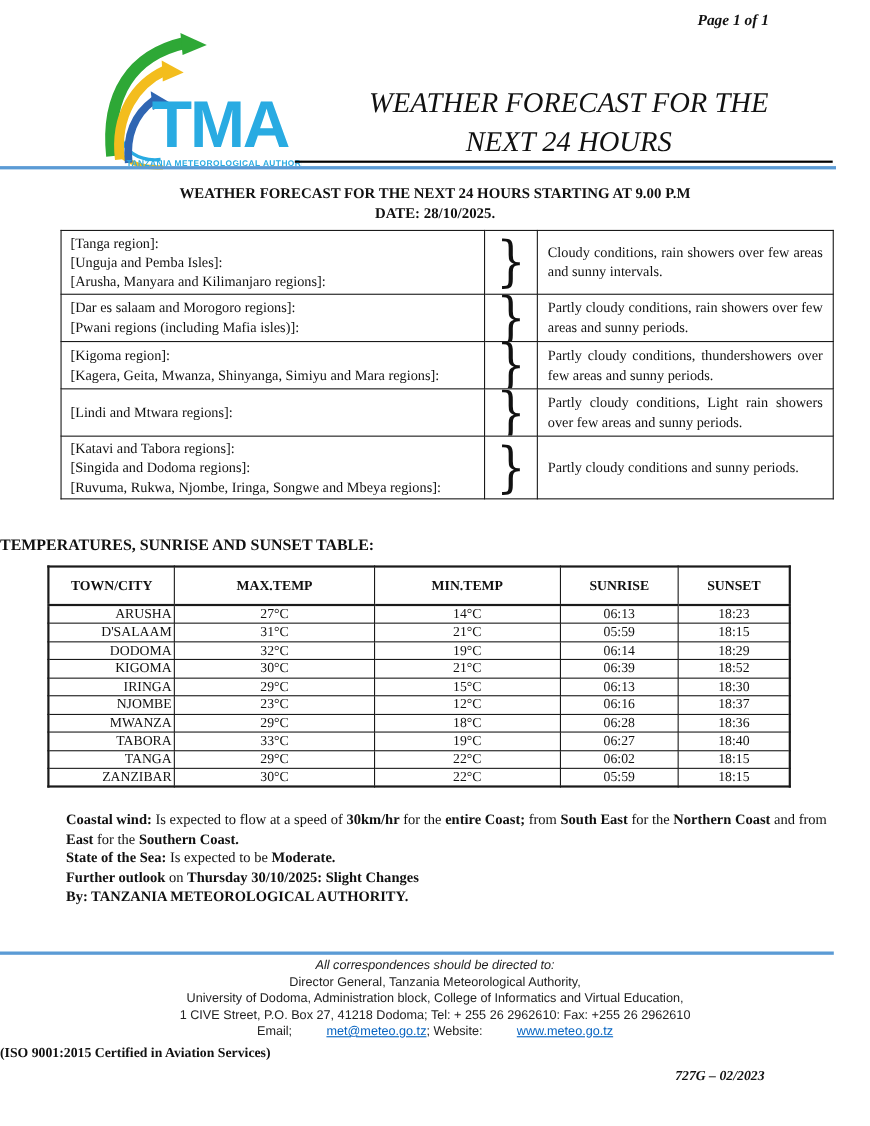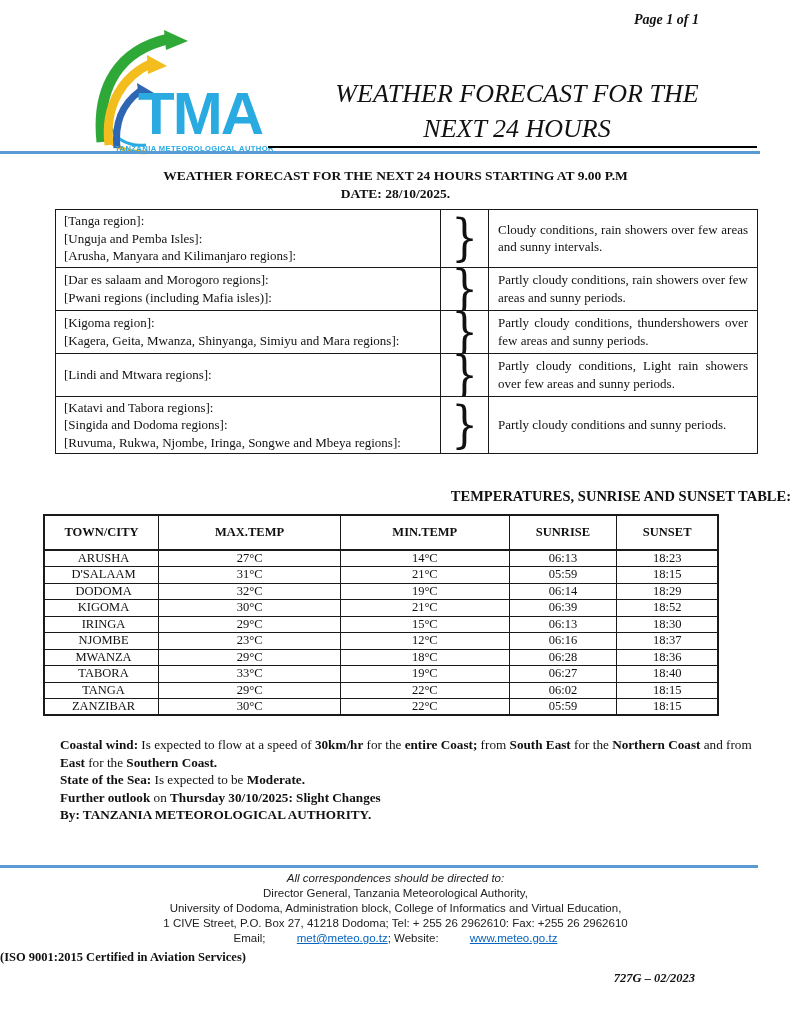--- a/index.html
+++ b/index.html
@@ -38,27 +38,27 @@
   .brace{display:inline-block;font-family:"DejaVu Serif",serif;font-size:42px;line-height:42px;
     transform:scaleY(1.18);font-weight:400;}
   .forecast-table .forecast-cell{width:269px;padding:3px 9px;line-height:17.5px;text-align:justify;}
 
   
   .advisory{position:absolute;left:75px;top:440px;width:641px;text-align:center;color:var(--advisory-red);}
   .advisory-heading{font-size:11.5px;font-weight:bold;text-decoration:underline;line-height:14px;}
   .advisory-text{font-size:11.5px;font-weight:bold;line-height:14.5px;margin-top:1px;text-align:center;}
 
   
-  .temp-title{position:absolute;left:0;top:488px;width:791px;text-align:right;font-weight:bold;font-size:14.5px;}
+  .temp-title{position:absolute;left:0;top:488px;width:791px;text-align:left;font-weight:bold;font-size:14.5px;}
   .temp-table{position:absolute;left:43px;top:514px;width:676px;border-collapse:collapse;table-layout:fixed;}
   .temp-table th,.temp-table td{border:1px solid #1a1a1a;font-size:12.5px;}
   .temp-table{border:2px solid #1a1a1a;}
   .temp-table thead th{font-weight:bold;padding:9px 2px;border-bottom:2px solid #1a1a1a;text-align:center;}
   .temp-table td{height:16.5px;text-align:center;padding:0 2px;}
-  .temp-table td.town{text-align:center;padding-left:6px;}
+  .temp-table td.town{text-align:right;padding-left:6px;}
   .temp-table col.c-town{width:17%;} .temp-table col.c-max{width:27%;}
   .temp-table col.c-min{width:25%;} .temp-table col.c-rise{width:16%;} .temp-table col.c-set{width:15%;}
 
   
   .details{position:absolute;left:60px;top:736px;width:696px;font-size:13.2px;}
   .detail-line{line-height:17.6px;}
 
   
   .footer-rule{top:865px;width:758px;}
   .footer-text{position:absolute;left:0;top:871px;width:791px;text-align:center;

